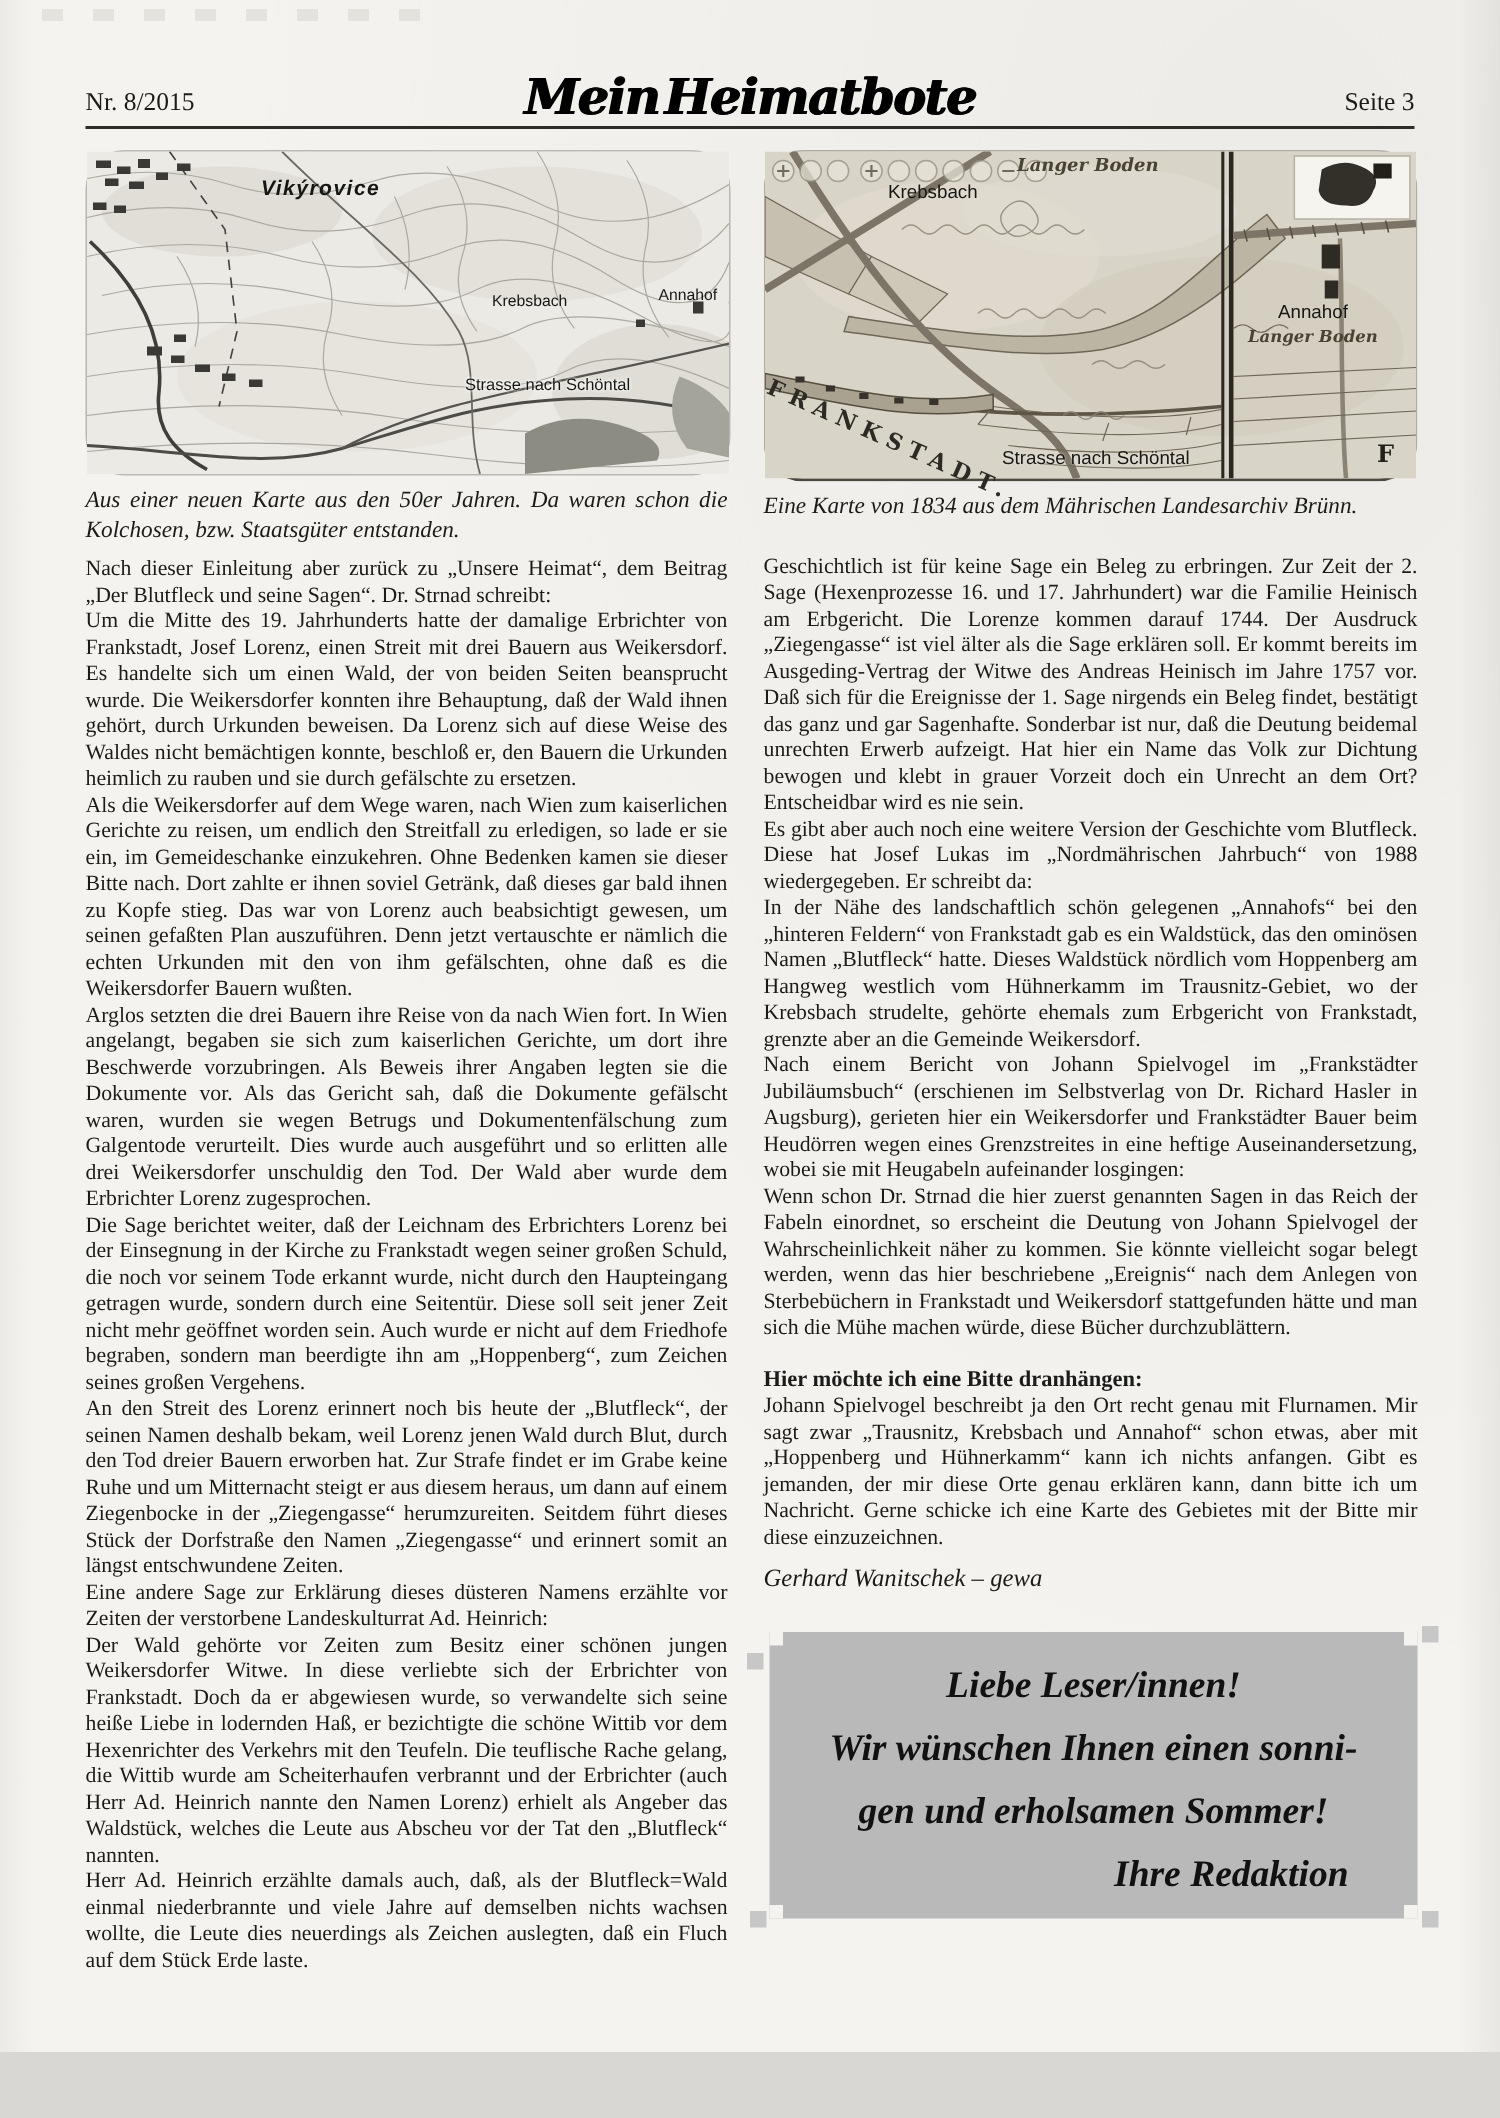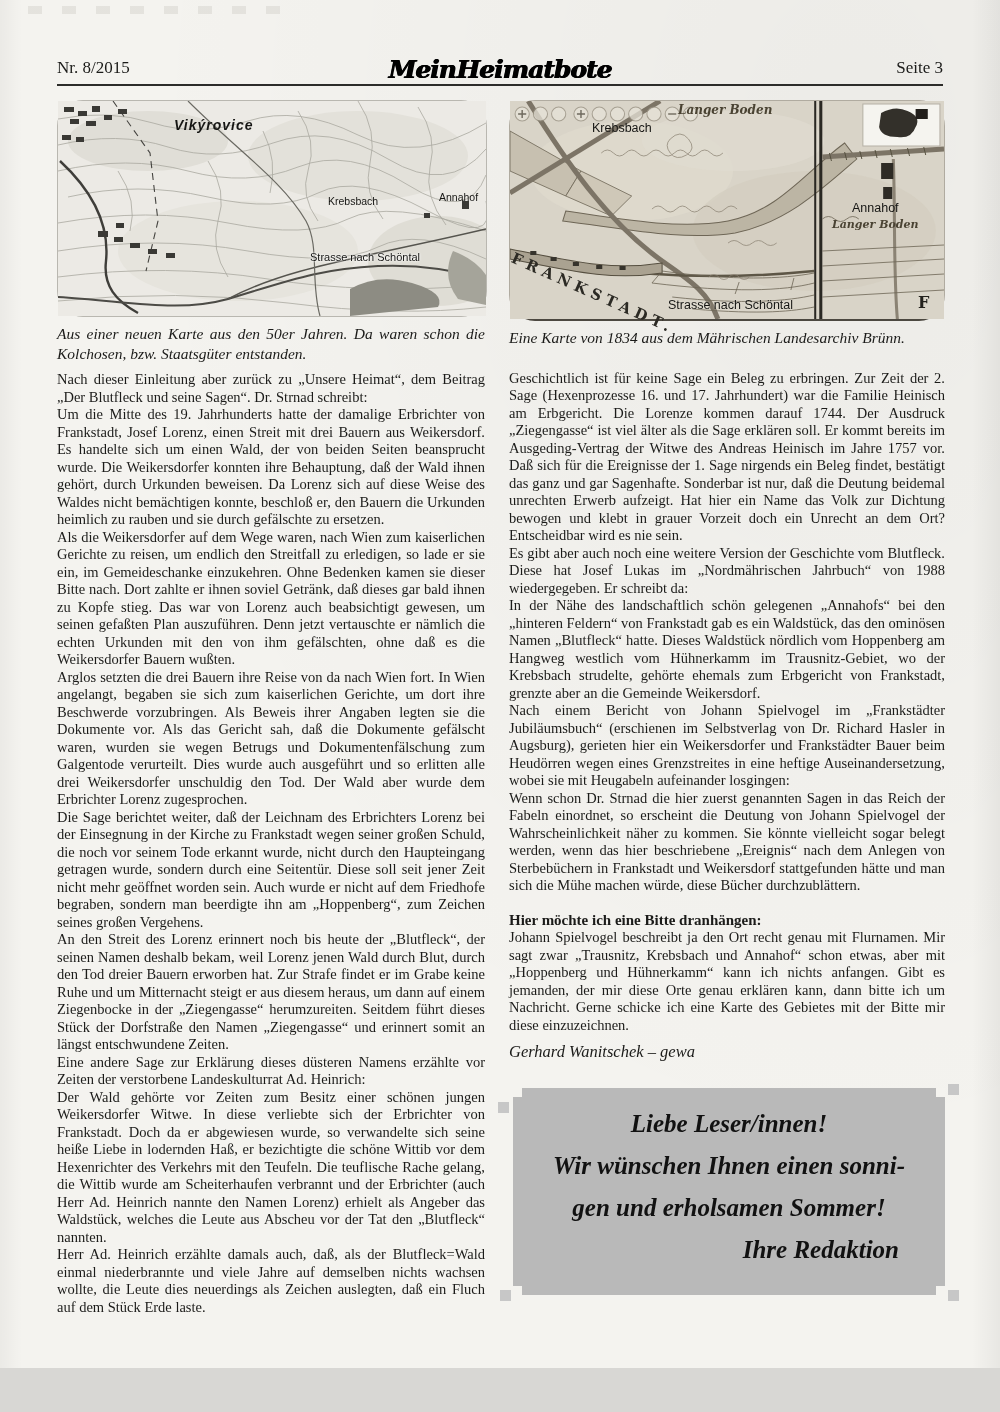--- a/index.html
+++ b/index.html
@@ -13,21 +13,21 @@
     overflow:hidden;
     font-family:"Liberation Serif", serif;color:#1b1b19;
   }
   
   .hdr{position:absolute;top:40px;left:57px;right:57px;height:40px;}
   .hdr .issue{position:absolute;left:0;bottom:2px;font-size:17px;}
   .hdr .pageno{position:absolute;right:0;bottom:2px;font-size:17px;}
   .hdr .masthead{
     position:absolute;left:0;right:0;bottom:-4px;text-align:center;
     font-family:"DejaVu Serif", serif;font-weight:bold;font-style:italic;
-    font-size:25px;letter-spacing:-1px;word-spacing:-7px;color:#000;
+    font-size:33px;letter-spacing:-1px;word-spacing:-7px;color:#000;
     text-shadow:0.7px 0 0 #000, -0.3px 0 0 #000;
   }
   .hdr-rule{position:absolute;top:84px;left:57px;right:57px;border-top:2px solid #2c2c2a;}
 
   
   .cols{position:absolute;top:100px;left:57px;right:55px;display:flex;gap:24px;}
   .col-l{width:428px;}
   .col-r{width:436px;}
 
   figure{margin:0;position:relative;background:#e8e6e0;border-radius:26px;}
@@ -51,21 +51,21 @@
   .lb-f{left:408px;top:192px;font-family:"DejaVu Serif",serif;font-weight:bold;font-size:16px;color:#23211c;}
 
   .caption{font-style:italic;font-size:15.5px;line-height:19.5px;margin:7px 0 8px 0;text-align:justify;}
   .caption.single{text-align:left;margin-bottom:22px;}
 
   .bodytext p{margin:0;font-size:14.5px;line-height:17.5px;text-align:justify;hyphens:auto;-webkit-hyphens:auto;}
   .appeal-h{margin:17px 0 0 0 !important;font-weight:bold;font-size:15px !important;}
   .signature{margin:9px 2px 0 0 !important;text-align:center;font-style:italic;font-size:16.5px !important;}
 
   
-  .notice{position:relative;margin-top:27px;margin-left:4px;background:#b9b9b9;padding:15px 18px 24px 18px;}
+  .notice{position:relative;margin-top:27px;margin-left:4px;background:#b9b9b9;padding:15px 18px 8px 18px;}
   .notice .nline{font-family:"Liberation Serif",serif;font-weight:bold;font-style:italic;font-size:25px;line-height:42px;text-align:center;color:#111;}
   .notice .nline.last{text-align:right;padding-right:28px;}
   .notch{position:absolute;width:9px;height:9px;background:#f4f3ef;}
   .n-tl{top:0;left:0;} .n-tr{top:0;right:0;} .n-bl{bottom:0;left:0;} .n-br{bottom:0;right:0;}
   .cornersq{position:absolute;width:11px;height:11px;background:#c7c7c7;}
   .c-tl{top:14px;left:-15px;} .c-tr{top:-4px;right:-14px;} .c-bl{bottom:-6px;left:-13px;} .c-br{bottom:-6px;right:-14px;}
 
   
   .scan-artifact{position:absolute;top:6px;left:28px;width:260px;height:8px;
     background:repeating-linear-gradient(90deg,#d7d5cf 0 14px,transparent 14px 34px);opacity:.55;}

